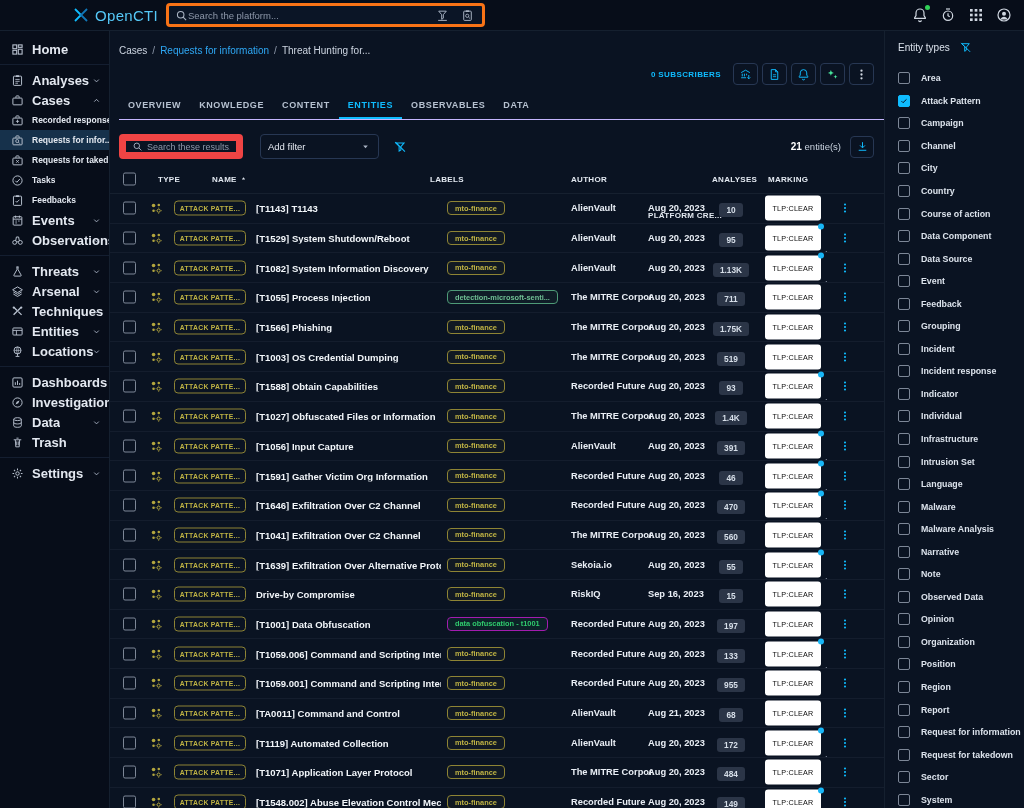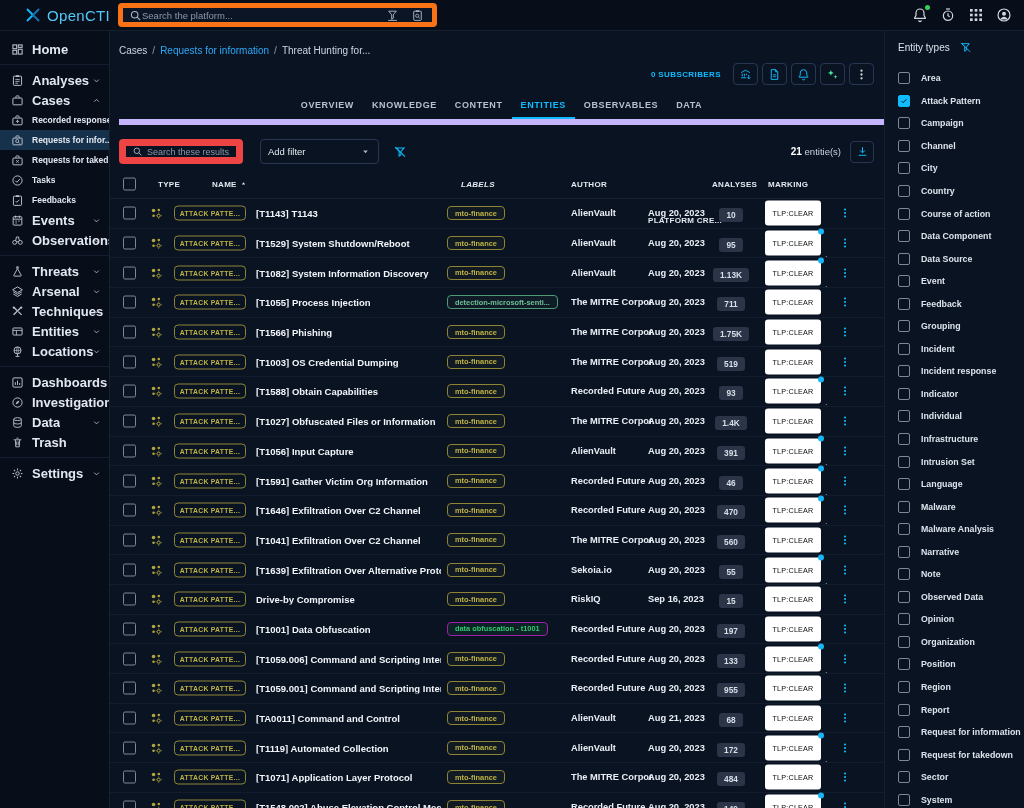--- a/index.html
+++ b/index.html
@@ -2,24 +2,24 @@
 <html style="--bg-main: #0a1322;"><head>
 <meta charset="utf-8">
 <style>
   * { margin:0; padding:0; box-sizing:border-box; }
   html,body { background:#05080f; }
   body { font-family:"Liberation Sans", sans-serif; }
   .app { position:relative; width:1024px; height:808px; background:var(--bg-main,#0a1322); color:#dfe5ee; overflow:hidden; }
 
   
   .topbar { position:relative; height:31px; background:#070d19; border-bottom:1px solid #15202f; display:flex; align-items:center; }
-  .logo { width:110px; display:flex; align-items:center; gap:5px; padding-left:24px; }
+  .logo { width:110px; display:flex; align-items:center; gap:5px; padding-left:24px;margin-left:48px; }
   .logo .mark { width:20px; height:20px; color:#0fbcff; }
   .logo .word { font-size:15px; letter-spacing:.3px; color:#55c8f7; font-weight:400; }
-  .gsearch { position:relative; width:319px; height:24px; margin-left:8px; border:5px solid #f97316; border-radius:4px; background:#0b1526; display:flex; align-items:center; padding:0 6px; }
+  .gsearch { position:relative; width:319px; height:24px; margin-left:8px; border:3px solid #f97316; border-radius:4px; background:#0b1526; display:flex; align-items:center; padding:0 6px; }
   .gsearch input { flex:1; background:transparent; border:none; outline:none; color:#dfe5ee; font-size:9.5px; font-family:inherit; }
   .gsearch input::placeholder { color:#8d97a9; }
   .gsearch .icon { width:13px; height:13px; color:#aab4c4; flex:0 0 auto; }
   .gsearch .tail { display:flex; gap:12px; margin-right:2px; }
   .topbar-right { margin-left:auto; display:flex; align-items:center; gap:12px; padding-right:12px; }
   .topbar-right .tbi { position:relative; width:16px; height:16px; color:#cfd6e0; cursor:pointer; }
   .badge-dot { position:absolute; top:-2px; right:-2px; width:5px; height:5px; border-radius:50%; background:#31d158; }
 
   
   .body { display:flex; height:777px; }
@@ -43,21 +43,21 @@
   .page-header { display:flex; align-items:center; margin:7px 10px 0 9px; }
   .page-title { font-size:14px; font-weight:700; color:#fff; letter-spacing:.2px; }
   .header-actions { margin-left:auto; display:flex; align-items:center; gap:4px; }
   .subs { font-size:8px; font-weight:700; letter-spacing:.4px; color:#0fbcff; margin-right:8px; cursor:pointer; }
   .hbtn { width:25px; height:22px; border:1px solid #273753; border-radius:4px; display:flex; align-items:center; justify-content:center; cursor:pointer; background:transparent; }
   .hbtn .icon { width:13px; height:13px; color:#0fbcff; }
   .hbtn.ai .icon { color:#49e99f; }
   .hbtn.more .icon { color:#cfd6e0; }
 
   
-  .tabs { display:flex; margin:9px 0 0 9px; border-bottom:6px solid #c4b5fd;justify-content:center; }
+  .tabs { display:flex; margin:9px 0 0 9px; border-bottom:1px solid #c4b5fd; }
   .tab { padding:6px 9px 7px; font-size:9px; font-weight:700; letter-spacing:.6px; color:#b6c1d0; cursor:pointer; border-bottom:2px solid transparent; }
   .tab.active { color:#0fbcff; border-bottom-color:#0fbcff; }
 
   
   .toolbar { display:flex; align-items:center; margin:14px 10px 0 9px; }
   .tsearch { width:124px; height:25px; border:7px solid #ef4444; border-radius:4px; display:flex; align-items:center; padding:0 6px; }
   .tsearch .icon { width:11px; height:11px; color:#aab4c4; }
   .tsearch input { flex:1; min-width:0; margin-left:4px; background:transparent; border:none; outline:none; color:#dfe5ee; font-size:9px; font-family:inherit; }
   .tsearch input::placeholder { color:#8d97a9; }
   .tfilter { width:119px; height:25px; margin-left:17px; border:1px solid #273753; border-radius:4px; display:flex; align-items:center; padding:0 7px; font-size:9.5px; color:#e3e8f0; cursor:pointer; }
@@ -554,21 +554,21 @@
       </div>
 
       <div class="thead" id="thead">
           <span class="cbx"></span>
           <span class="hcell" style="left: 48px;">TYPE</span>
           <span class="hcell" style="left: 102px;">NAME<span class="sort">
               <svg viewBox="0 0 24 24" fill="none">
                 <path d="M12 7l4.5 6h-9z" fill="currentColor"></path>
               </svg>
             </span></span>
-          <span class="hcell" style="left: 351px; font-style: italic;">LABELS</span>
+          <span class="hcell" style="left: 320px;">LABELS</span>
           <span class="hcell" style="left: 461px;">AUTHOR</span>
           <span class="hcell" style="left: 538px; margin-top: 36px;">PLATFORM CRE...</span>
           <span class="hcell" style="left: 602px;">ANALYSES</span>
           <span class="hcell" style="left: 658px;">MARKING</span>
         </div>
       <div id="rows">
           <div class="row">
             <span class="cbx"></span>
             <span class="ticon">
               <svg viewBox="0 0 24 24" fill="none">

